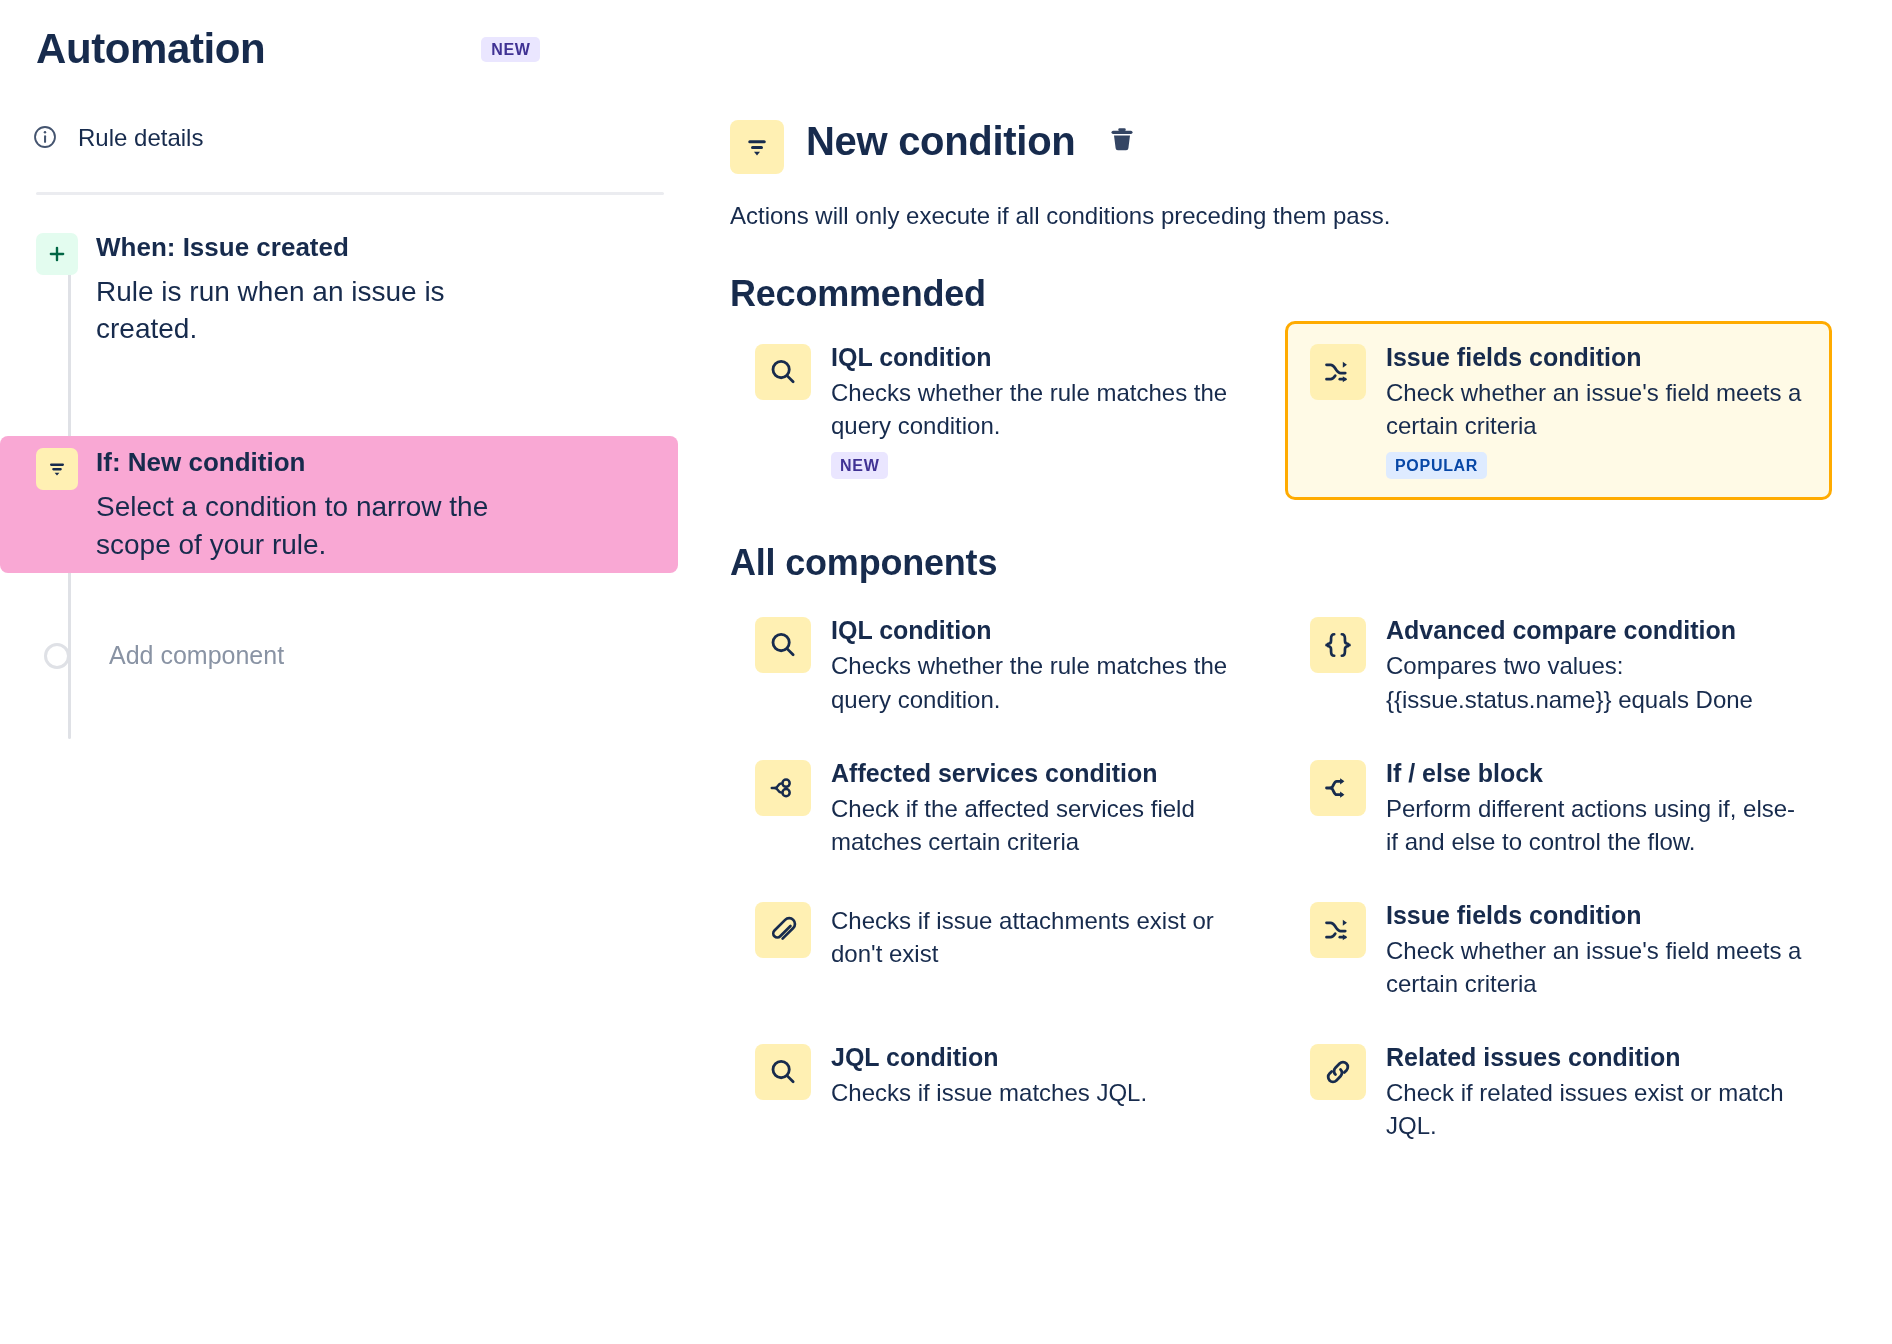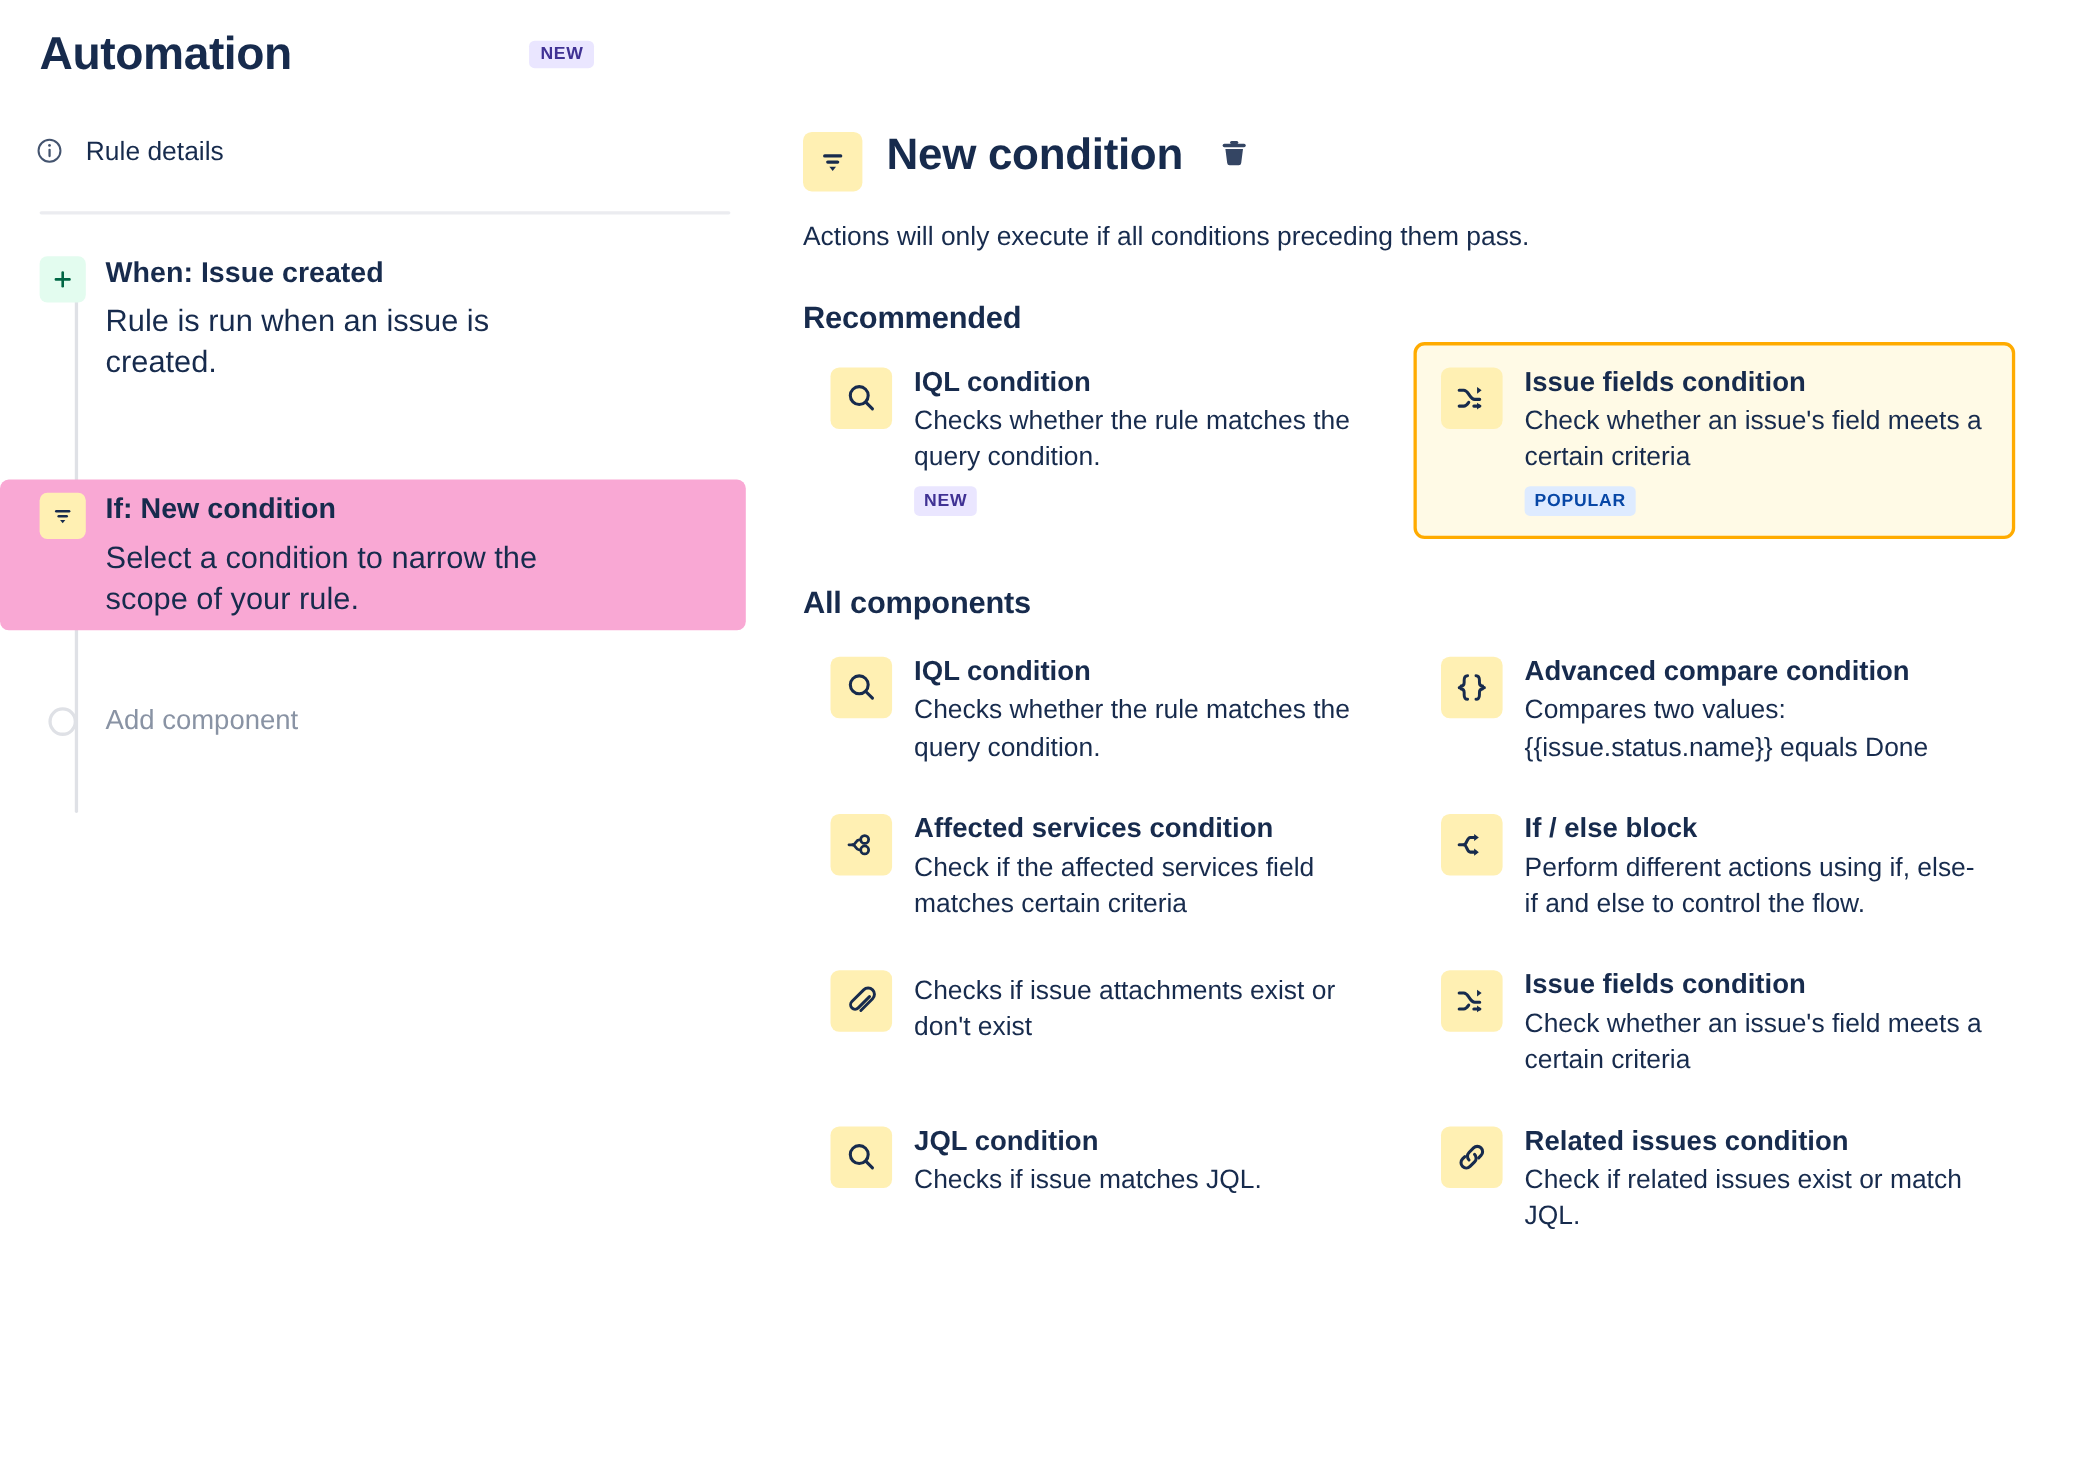--- a/index.html
+++ b/index.html
@@ -140,21 +140,21 @@
     font-size: 28px;
     color: #172B4D;
     line-height: 1.35;
     margin-top: 9px;
     max-width: 420px;
   }
   .add-component-row {
     position: relative;
     display: flex;
     align-items: center;
-    gap: 18px;
+    gap: 31px;
     padding: 0 36px;
     margin-top: 68px;
     z-index: 1;
   }
   .circle-stub {
     flex: 0 0 auto;
     width: 26px;
     height: 26px;
     border-radius: 50%;
     border: 3px solid #DFE1E6;
@@ -197,21 +197,21 @@
     padding: 0;
     cursor: pointer;
   }
   .panel-subtitle {
     font-size: 24px;
     color: #172B4D;
     margin-top: 26px;
     line-height: 1.3;
   }
   .section-heading {
-    font-size: 28px;
+    font-size: 36px;
     font-weight: 700;
     color: #172B4D;
     margin-top: 42px;
     letter-spacing: -0.2px;
   }
   .grid {
     display: grid;
     grid-template-columns: 1fr 1fr;
     column-gap: 8px;
     row-gap: 0px;

